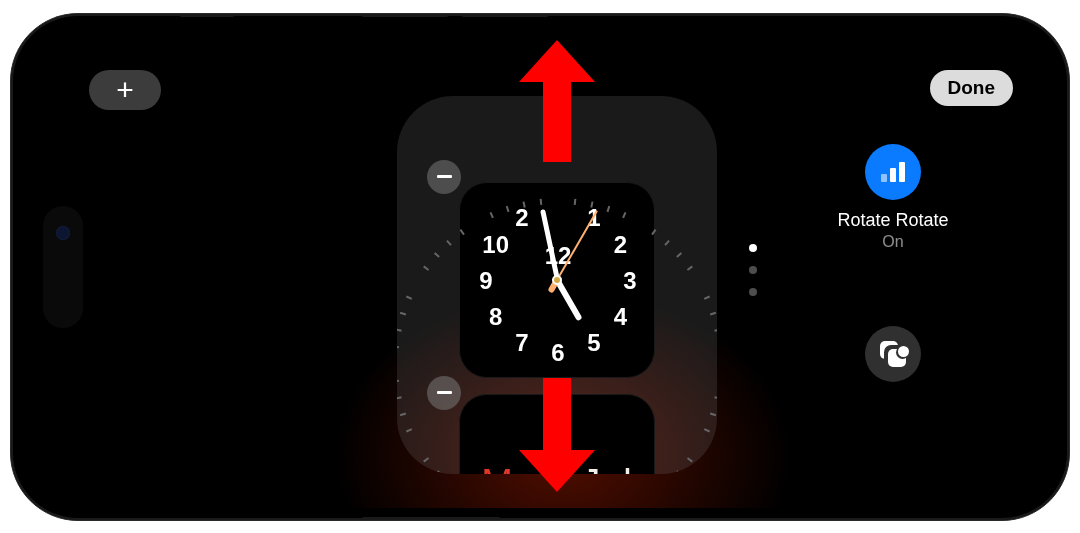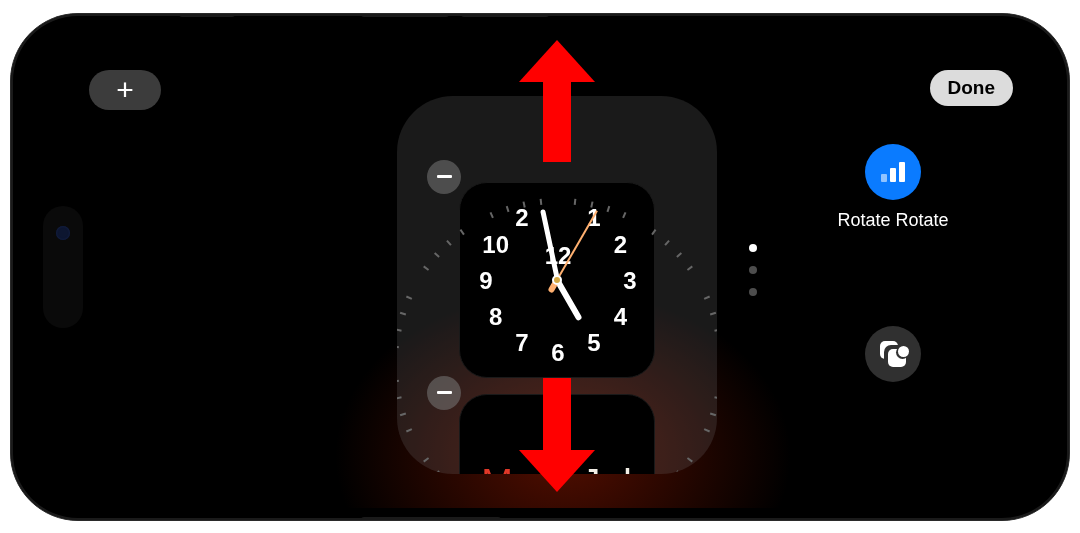--- a/index.html
+++ b/index.html
@@ -328,20 +328,21 @@
 
     <div class="option option-smart">
       <div class="option-icon icon-blue">
         <span class="bars-chart">
             <span></span>
             <span></span>
             <span></span>
           </span>
       </div>
       <div class="option-title">Rotate Rotate</div>
+      <div class="option-status">On</div>
     </div>
 
     <div class="option option-suggestions">
       <div class="option-icon icon-gray">
         <span class="stack-squares">
           <span class="sq-back"></span>
             <span class="sq-front"></span>
         </span>
       </div>
     </div>

